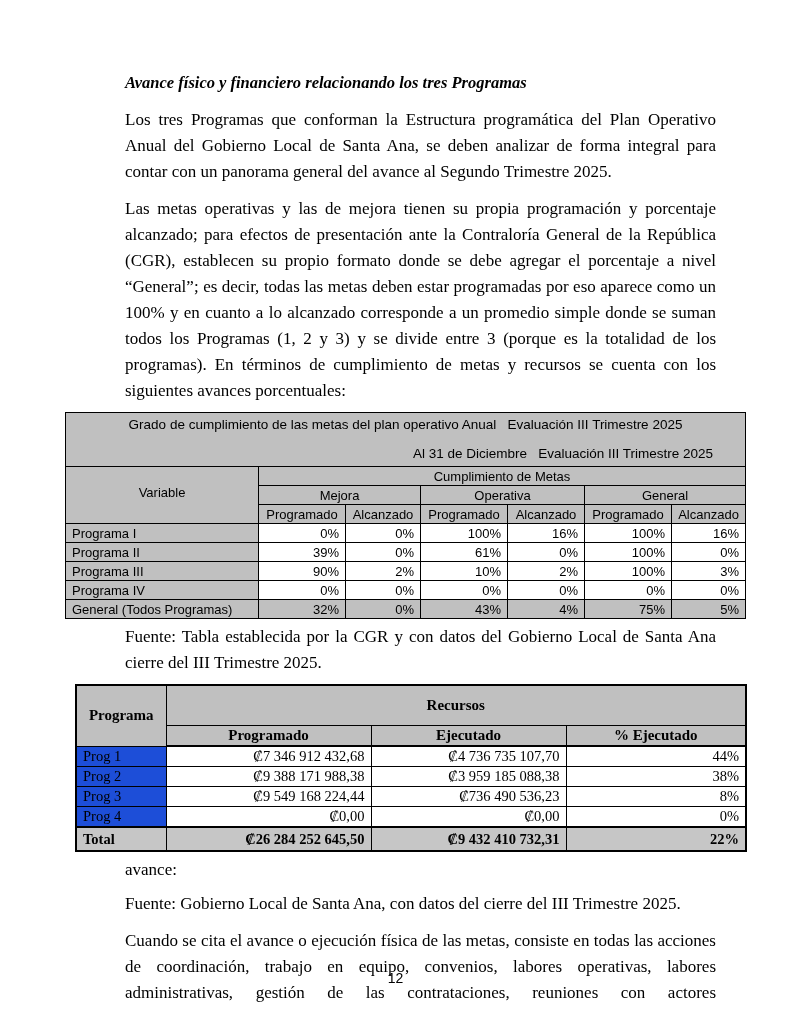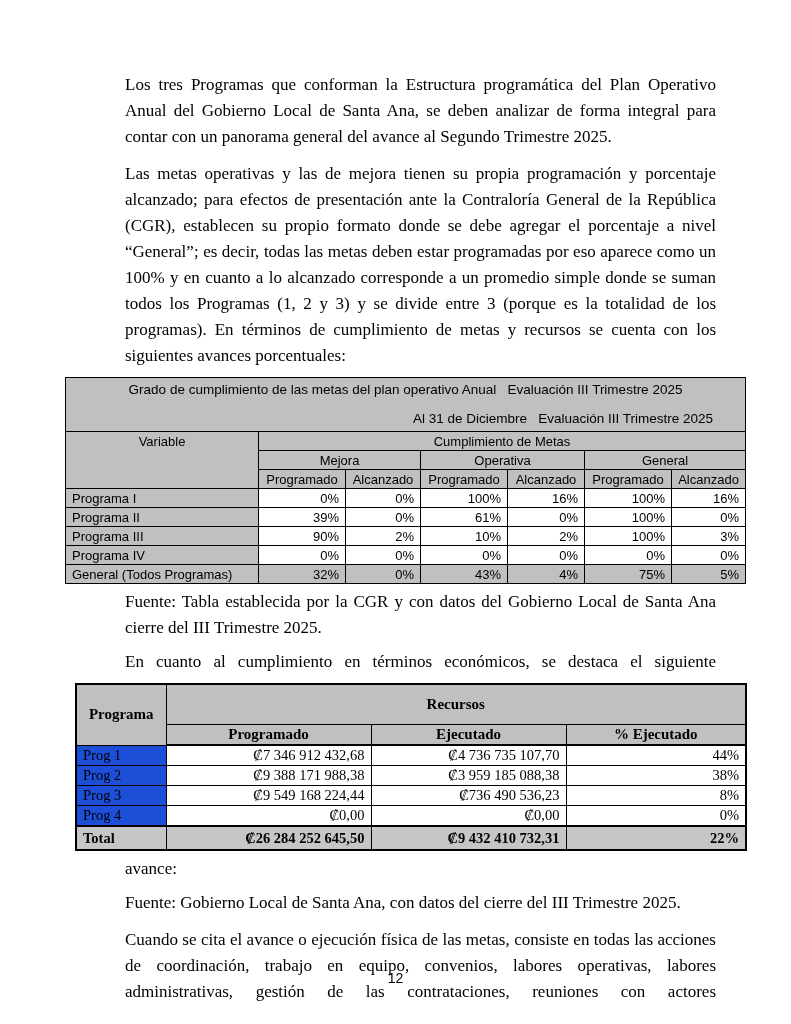--- a/index.html
+++ b/index.html
@@ -51,21 +51,21 @@
     height: 54px;
     vertical-align: top;
     padding-top: 4px;
     font-weight: normal;
     font-size: 13.5px;
   }
   .t1 .title-cell div { white-space: pre-wrap; }
   .t1 .title-l1 { text-align: center; }
   .t1 .title-l2 { text-align: right; padding-right: 26px; margin-top: 14px; }
   .t1 .hdr { background: #c0c0c0; text-align: center; height: 19px; }
-  .t1 .corner { vertical-align: top; padding-top: 2px; text-align: center; }
+  .t1 .corner { vertical-align: top; padding-top: 18px; text-align: center; }
   .t1 .lbl { background: #c0c0c0; text-align: left; height: 19px; }
   .t1 .num { background: #ffffff; text-align: right; height: 19px; }
   .t1 tr.hl .num, .t1 tr.hl .lbl { background: #c0c0c0; }
   
   .t2 {
     margin: 0 0 5px 75px;
     width: 670px;
     border-collapse: collapse;
     table-layout: fixed;
     font-family: "Liberation Serif", "DejaVu Serif", serif;
@@ -98,20 +98,21 @@
     text-align: center;
     font-family: "Liberation Sans", "DejaVu Sans", sans-serif;
     font-size: 14px;
   }
 </style>
 </head>
 <body>
 
 <div class="page">
 
+  <div class="heading">Avance físico y financiero relacionando los tres Programas</div>
 
   <p class="para">Los tres Programas que conforman la Estructura programática del Plan Operativo Anual del Gobierno Local de Santa Ana, se deben analizar de forma integral para contar con un panorama general del avance al Segundo Trimestre 2025.</p>
 
   <p class="para mb-sm">Las metas operativas y las de mejora tienen su propia programación y porcentaje alcanzado; para efectos de presentación ante la Contraloría General de la República (CGR), establecen su propio formato donde se debe agregar el porcentaje a nivel “General”; es decir, todas las metas deben estar programadas por eso aparece como un 100% y en cuanto a lo alcanzado corresponde a un promedio simple donde se suman todos los Programas (1, 2 y 3) y se divide entre 3 (porque es la totalidad de los programas). En términos de cumplimiento de metas y recursos se cuenta con los siguientes avances porcentuales:</p>
 
   <table class="t1">
     <colgroup>
       <col style="width:193px">
         <col style="width:87px">
         <col style="width:75px">
@@ -187,21 +188,20 @@
         <td class="num">43%</td>
         <td class="num">4%</td>
         <td class="num">75%</td>
         <td class="num">5%</td>
       </tr>
     </tbody>
   </table>
 
   <p class="para mb-sm">Fuente: Tabla establecida por la CGR y con datos del Gobierno Local de Santa Ana cierre del III Trimestre 2025.</p>
 
-  <p class="para stretch mb-sm">En cuanto al cumplimiento en términos económicos, se destaca el siguiente</p>
 
   <table class="t2">
     <colgroup>
       <col style="width:90px">
         <col style="width:205px">
         <col style="width:195px">
         <col style="width:180px">
     </colgroup>
     <tbody>
       <tr>

